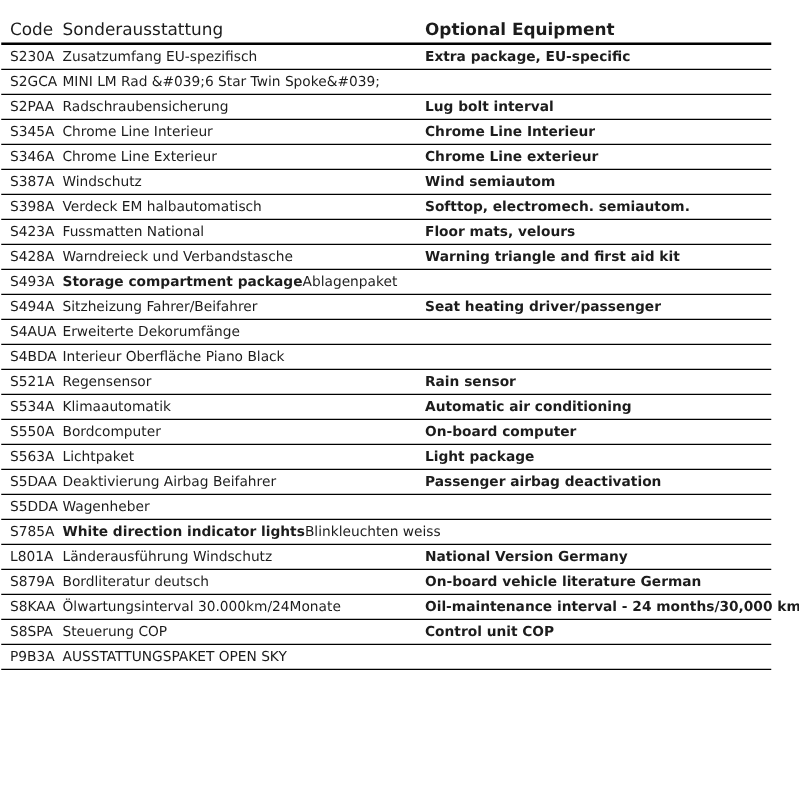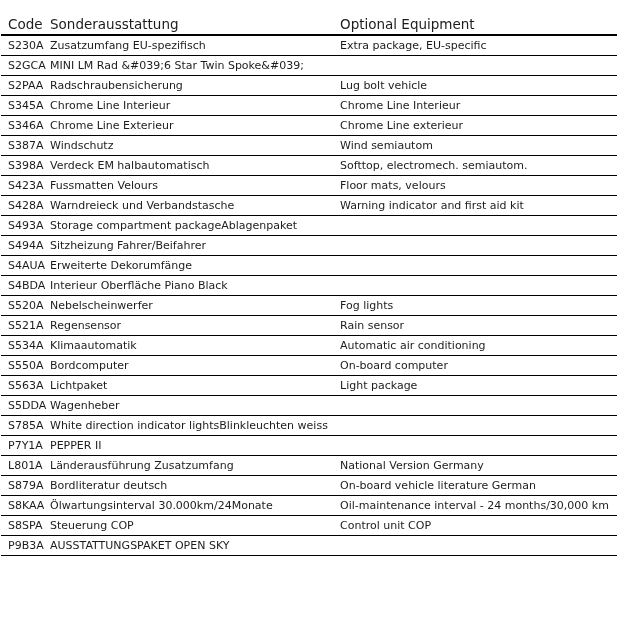--- a/index.html
+++ b/index.html
@@ -34,21 +34,21 @@
     border-bottom: 1px solid #000000;
     font-size: 11px;
   }
   .cell {
     white-space: nowrap;
     overflow: visible;
     line-height: 1;
   }
   .cell.code    { width: 49px;  padding-left: 7px; flex: none; }
   .cell.german  { width: 290px; flex: none; }
-  .cell.english { flex: none; }
+  .cell.english { flex: none; font-weight: bold; }
 </style>
 </head>
 <body>
 
 <div class="options-table">
   <div class="header-row">
     <div class="cell code">Code</div>
     <div class="cell german">Sonderausstattung</div>
     <div class="cell english">Optional Equipment</div>
   </div>
@@ -59,21 +59,21 @@
         <div class="cell english">Extra package, EU-specific</div>
       </div>
       <div class="data-row">
         <div class="cell code">S2GCA</div>
         <div class="cell german">MINI LM Rad &amp;#039;6 Star Twin Spoke&amp;#039;</div>
         <div class="cell english"></div>
       </div>
       <div class="data-row">
         <div class="cell code">S2PAA</div>
         <div class="cell german">Radschraubensicherung</div>
-        <div class="cell english">Lug bolt vehicle</div>
+        <div class="cell english">Lug bolt interval</div>
       </div>
       <div class="data-row">
         <div class="cell code">S345A</div>
         <div class="cell german">Chrome Line Interieur</div>
         <div class="cell english">Chrome Line Interieur</div>
       </div>
       <div class="data-row">
         <div class="cell code">S346A</div>
         <div class="cell german">Chrome Line Exterieur</div>
         <div class="cell english">Chrome Line exterieur</div>
@@ -83,51 +83,47 @@
         <div class="cell german">Windschutz</div>
         <div class="cell english">Wind semiautom</div>
       </div>
       <div class="data-row">
         <div class="cell code">S398A</div>
         <div class="cell german">Verdeck EM halbautomatisch</div>
         <div class="cell english">Softtop, electromech. semiautom.</div>
       </div>
       <div class="data-row">
         <div class="cell code">S423A</div>
-        <div class="cell german">Fussmatten Velours</div>
+        <div class="cell german">Fussmatten National</div>
         <div class="cell english">Floor mats, velours</div>
       </div>
       <div class="data-row">
         <div class="cell code">S428A</div>
         <div class="cell german">Warndreieck und Verbandstasche</div>
-        <div class="cell english">Warning indicator and first aid kit</div>
+        <div class="cell english">Warning triangle and first aid kit</div>
       </div>
       <div class="data-row">
         <div class="cell code">S493A</div>
         <div class="cell english">Storage compartment package</div>
         <div class="cell german">Ablagenpaket</div>
       </div>
       <div class="data-row">
         <div class="cell code">S494A</div>
         <div class="cell german">Sitzheizung Fahrer/Beifahrer</div>
+        <div class="cell english">Seat heating driver/passenger</div>
       </div>
       <div class="data-row">
         <div class="cell code">S4AUA</div>
         <div class="cell german">Erweiterte Dekorumfänge</div>
         <div class="cell english"></div>
       </div>
       <div class="data-row">
         <div class="cell code">S4BDA</div>
         <div class="cell german">Interieur Oberfläche Piano Black</div>
         <div class="cell english"></div>
-      </div>
-      <div class="data-row">
-        <div class="cell code">S520A</div>
-        <div class="cell german">Nebelscheinwerfer</div>
-        <div class="cell english">Fog lights</div>
       </div>
       <div class="data-row">
         <div class="cell code">S521A</div>
         <div class="cell german">Regensensor</div>
         <div class="cell english">Rain sensor</div>
       </div>
       <div class="data-row">
         <div class="cell code">S534A</div>
         <div class="cell german">Klimaautomatik</div>
         <div class="cell english">Automatic air conditioning</div>
@@ -136,37 +132,37 @@
         <div class="cell code">S550A</div>
         <div class="cell german">Bordcomputer</div>
         <div class="cell english">On-board computer</div>
       </div>
       <div class="data-row">
         <div class="cell code">S563A</div>
         <div class="cell german">Lichtpaket</div>
         <div class="cell english">Light package</div>
       </div>
       <div class="data-row">
+        <div class="cell code">S5DAA</div>
+        <div class="cell german">Deaktivierung Airbag Beifahrer</div>
+        <div class="cell english">Passenger airbag deactivation</div>
+      </div>
+      <div class="data-row">
         <div class="cell code">S5DDA</div>
         <div class="cell german">Wagenheber</div>
         <div class="cell english"></div>
       </div>
       <div class="data-row">
         <div class="cell code">S785A</div>
         <div class="cell english">White direction indicator lights</div>
         <div class="cell german">Blinkleuchten weiss</div>
       </div>
       <div class="data-row">
-        <div class="cell code">P7Y1A</div>
-        <div class="cell german">PEPPER II</div>
-        <div class="cell english"></div>
-      </div>
-      <div class="data-row">
         <div class="cell code">L801A</div>
-        <div class="cell german">Länderausführung Zusatzumfang</div>
+        <div class="cell german">Länderausführung Windschutz</div>
         <div class="cell english">National Version Germany</div>
       </div>
       <div class="data-row">
         <div class="cell code">S879A</div>
         <div class="cell german">Bordliteratur deutsch</div>
         <div class="cell english">On-board vehicle literature German</div>
       </div>
       <div class="data-row">
         <div class="cell code">S8KAA</div>
         <div class="cell german">Ölwartungsinterval 30.000km/24Monate</div>

